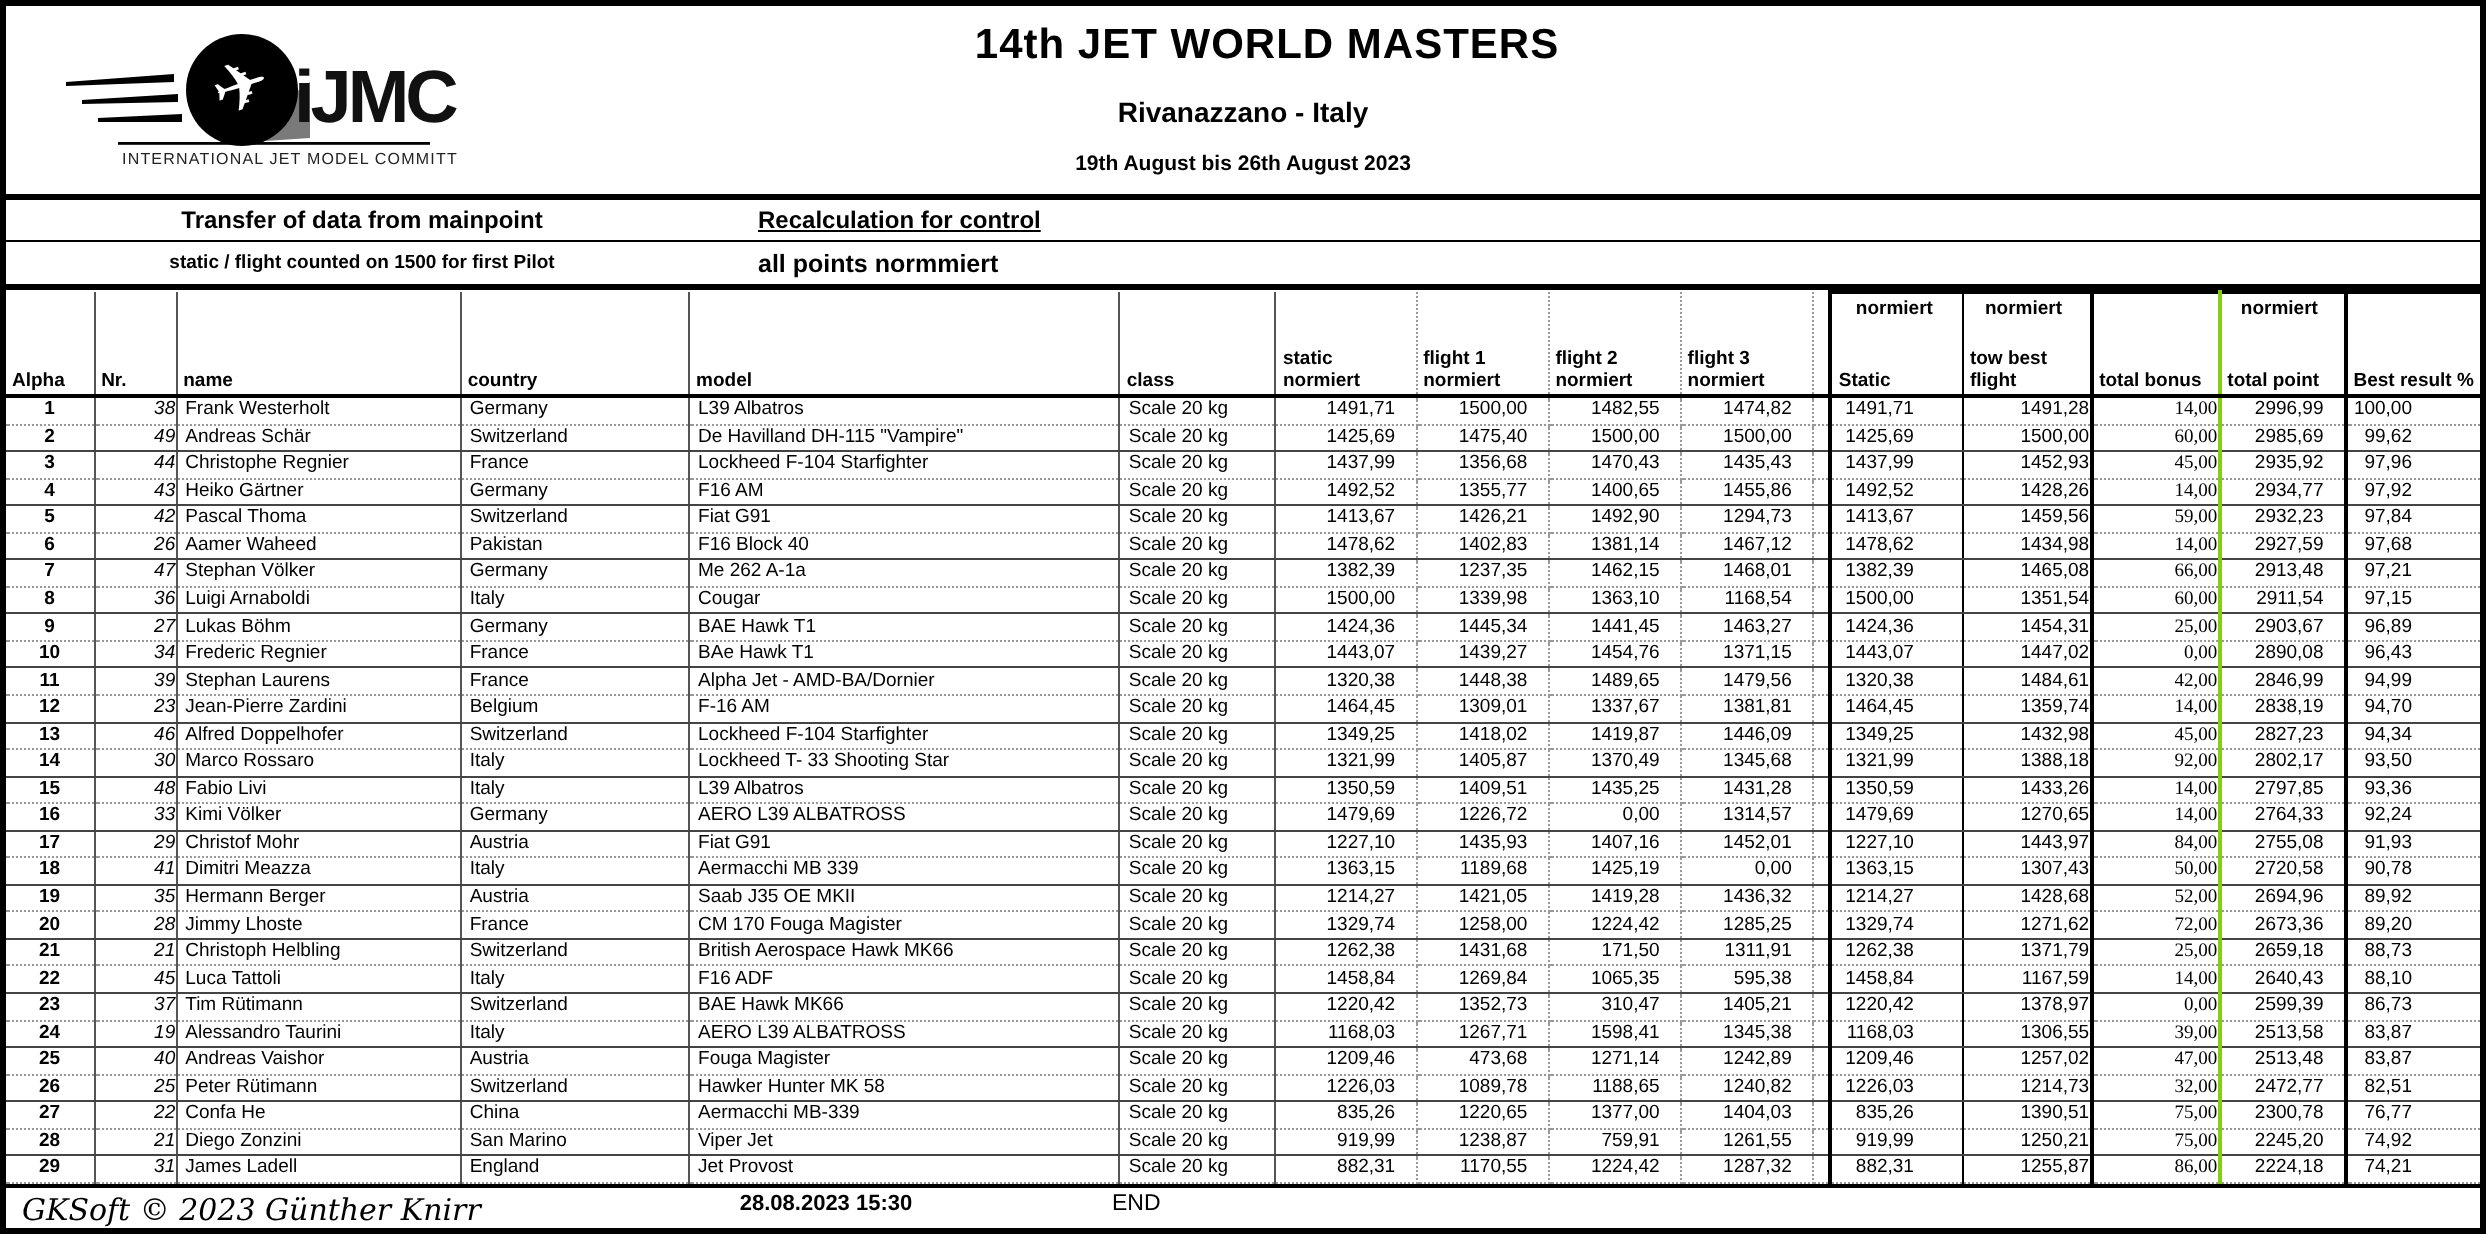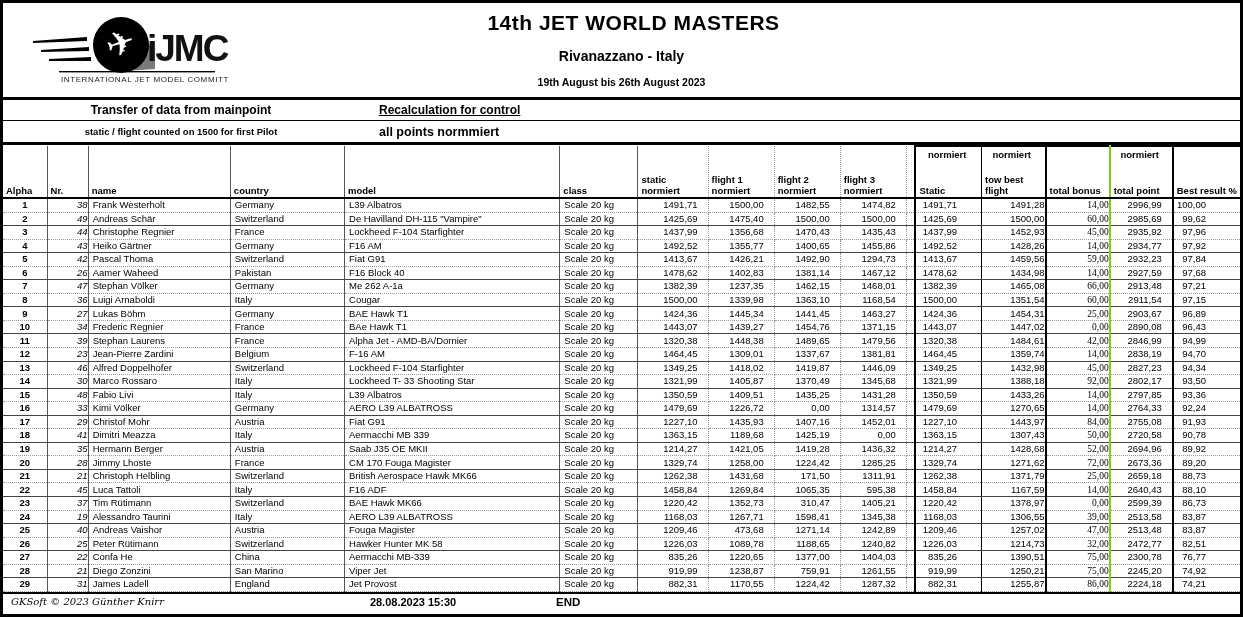--- a/index.html
+++ b/index.html
@@ -53,23 +53,23 @@
   td:nth-child(3),td:nth-child(4),td:nth-child(5),td:nth-child(6){text-align:left;padding-left:4px;}
   td:nth-child(n+7){text-align:right;}
   td:nth-child(n+7):nth-child(-n+10){padding-right:10px;}
   td:nth-child(12){padding-right:24px;}
   td:nth-child(13){}
   td:nth-child(14){font-family:Liberation Serif, serif;}
   td:nth-child(15){padding-right:10px;}
   td:nth-child(16){padding-right:34px;}
   
   .footer{position:absolute;left:0;right:0;bottom:0;height:20px;border-top:2px solid #000;background:#fff;}
-  .credit{position:absolute;left:8px;top:2px;font-family:"DejaVu Serif",serif;font-style:italic;font-size:10px;}
+  .credit{position:absolute;left:8px;top:2px;font-family:"DejaVu Serif",serif;font-style:italic;font-size:15px;}
   .stamp{position:absolute;left:345px;top:2px;width:130px;text-align:center;font-weight:bold;font-size:11px;}
-  .end-label{position:absolute;left:553px;top:2px;font-weight:bold;font-size:11.5px;}
+  .end-label{position:absolute;left:553px;top:2px;font-weight:normal;font-size:11.5px;}
 </style>
 </head>
 <body>
 
 <div class="page">
 
   <div class="masthead">
     <div class="logo">
       <svg width="200" height="84" viewBox="0 0 200 84">
 

